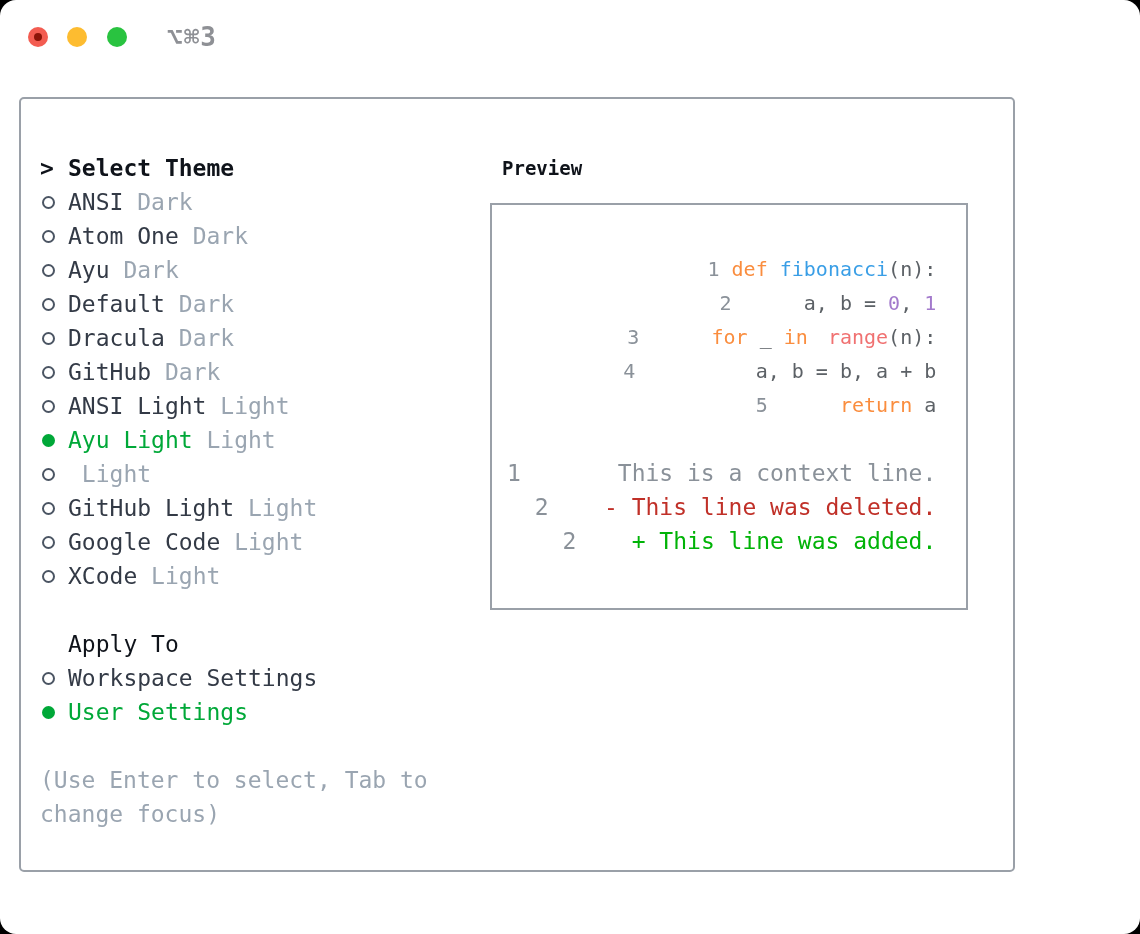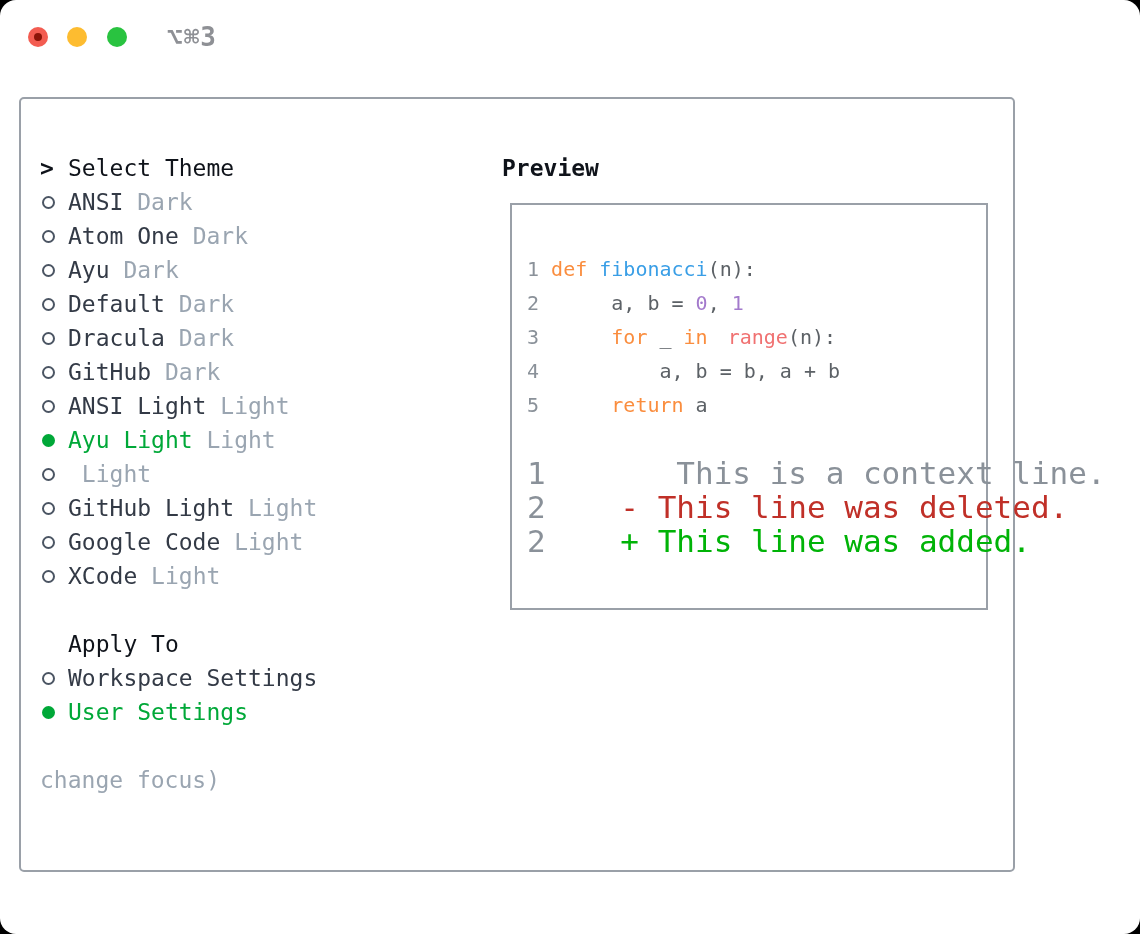--- a/index.html
+++ b/index.html
@@ -25,35 +25,35 @@
     border:2px solid var(--border);border-radius:5px;background:#fff;
   }
   
   .list{position:absolute;left:19px;top:52px;width:440px;font-size:23px;line-height:34px;}
   .row{display:flex;height:34px;white-space:pre;align-items:center;}
   .marker{width:28px;flex:0 0 28px;display:flex;align-items:center;}
   .caret{font-weight:bold;color:var(--header-text);}
   .radio{width:13px;height:13px;border-radius:50%;border:2px solid var(--radio);box-sizing:border-box;margin-left:2px;}
   .radio.on{background:var(--accent-green);border-color:var(--accent-green);}
   .row .label{color:var(--item-text);}
-  .row.header .label{font-weight:normal;color:var(--header-text);}
+  .row.header .label{font-weight:bold;color:var(--header-text);}
   .row.subheader .label{color:var(--header-text);}
   .row.selected .label{color:var(--accent-green);text-align:center;}
   .variant{color:var(--muted);text-align:center;}
   .hint{color:var(--muted);white-space:pre;}
   
-  .preview-title{position:absolute;left:481px;top:52px;font-size:23px;line-height:34px;font-weight:bold;color:var(--header-text);}
+  .preview-title{position:absolute;left:481px;top:52px;font-size:19px;line-height:34px;font-weight:bold;color:var(--header-text);}
   .preview-box{
-    position:absolute;left:489px;top:104px;width:474px;height:403px;
-    border:2px solid var(--border);background:#fff;
+    position:absolute;left:469px;top:104px;width:474px;height:403px;
+    border:2px solid var(--border);background:#fff;text-align:right;
   }
   .code{position:absolute;left:15px;top:47px;white-space:pre;}
   .cline{height:34px;line-height:34px;}
   .cline.code-size{font-size:20px;}
-  .cline.diff-size{font-size:31px;}
+  .cline.diff-size{font-size:23px;}
   .tok-ln{color:var(--ln);}
   .tok-code{color:var(--code-fg);}
   .tok-kw{color:var(--kw);}
   .tok-fn{color:var(--fn);}
   .tok-num{color:var(--num);}
   .tok-call{color:var(--call);margin-left:8px;}
   .tok-ctx{color:var(--ctx);}
   .tok-del{color:var(--del);}
   .tok-add{color:var(--add);}
 </style>
@@ -84,20 +84,21 @@
         <div class="row selected"><span class="marker"><span class="radio on"></span></span><span class="label">Ayu Light</span><span class="variant"> Light</span></div>
         <div class="row "><span class="marker"><span class="radio"></span></span><span class="variant"> Light</span></div>
         <div class="row "><span class="marker"><span class="radio"></span></span><span class="label">GitHub Light</span><span class="variant"> Light</span></div>
         <div class="row "><span class="marker"><span class="radio"></span></span><span class="label">Google Code</span><span class="variant"> Light</span></div>
         <div class="row "><span class="marker"><span class="radio"></span></span><span class="label">XCode</span><span class="variant"> Light</span></div>
         <div class="row"></div>
         <div class="row subheader"><span class="marker"></span><span class="label">Apply To</span></div>
         <div class="row "><span class="marker"><span class="radio"></span></span><span class="label">Workspace Settings</span></div>
         <div class="row selected"><span class="marker"><span class="radio on"></span></span><span class="label">User Settings</span></div>
         <div class="row"></div>
+        <div class="row"><span class="hint">(Use Enter to select, Tab to</span></div>
         <div class="row"><span class="hint">change focus)</span></div>
       </div>
     <div class="preview-title">Preview</div>
     <div class="preview-box">
       <div class="code" id="code"><div class="cline code-size"><span class="tok-ln">1</span><span class="tok-code"> </span><span class="tok-kw">def</span><span class="tok-code"> </span><span class="tok-fn">fibonacci</span><span class="tok-code">(n):</span></div><div class="cline code-size"><span class="tok-ln">2</span><span class="tok-code">      a, b = </span><span class="tok-num">0</span><span class="tok-code">, </span><span class="tok-num">1</span></div><div class="cline code-size"><span class="tok-ln">3</span><span class="tok-code">      </span><span class="tok-kw">for</span><span class="tok-code"> _ </span><span class="tok-kw">in</span><span class="tok-code"> </span><span class="tok-call">range</span><span class="tok-code">(n):</span></div><div class="cline code-size"><span class="tok-ln">4</span><span class="tok-code">          a, b = b, a + b</span></div><div class="cline code-size"><span class="tok-ln">5</span><span class="tok-code">      </span><span class="tok-kw">return</span><span class="tok-code"> a</span></div><div class="cline code-size"></div><div class="cline diff-size"><span class="tok-ln">1</span><span class="tok-ctx">       This is a context line.</span></div><div class="cline diff-size"><span class="tok-ln">2</span><span class="tok-code">    </span><span class="tok-del">- This line was deleted.</span></div><div class="cline diff-size"><span class="tok-ln">2</span><span class="tok-code">    </span><span class="tok-add">+ This line was added.</span></div></div>
     </div>
   </div>
 
 </div>
 

